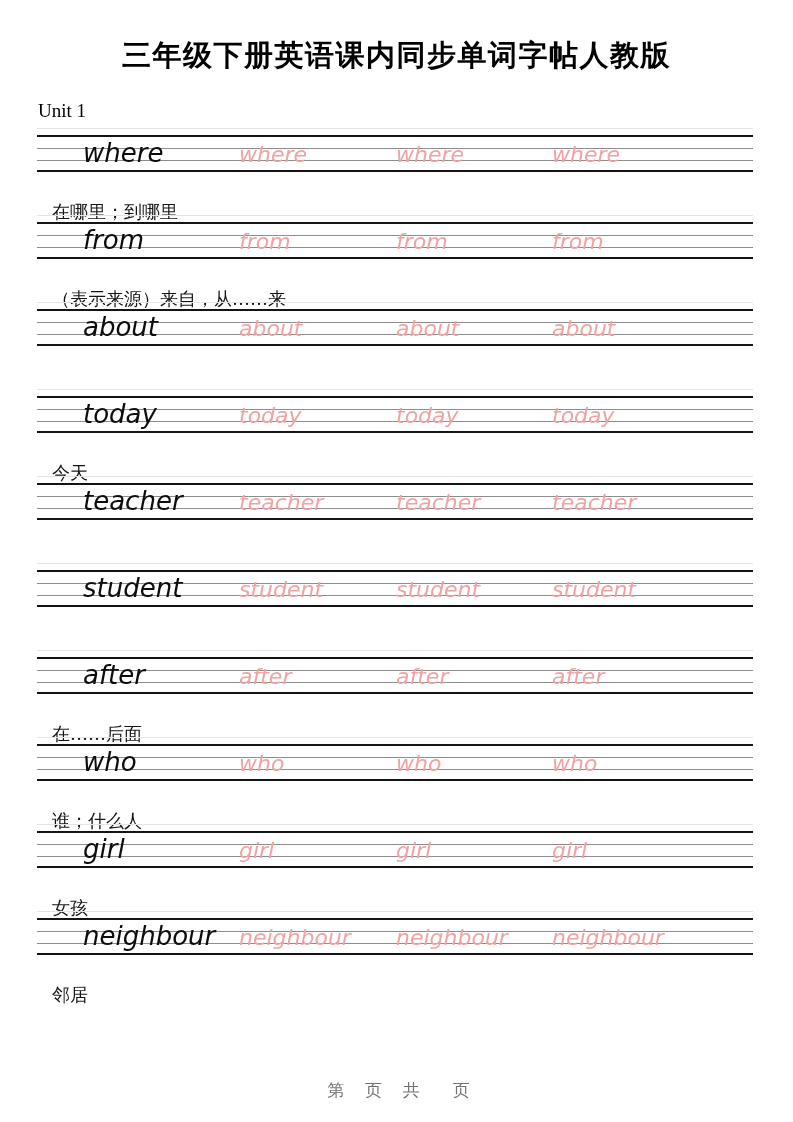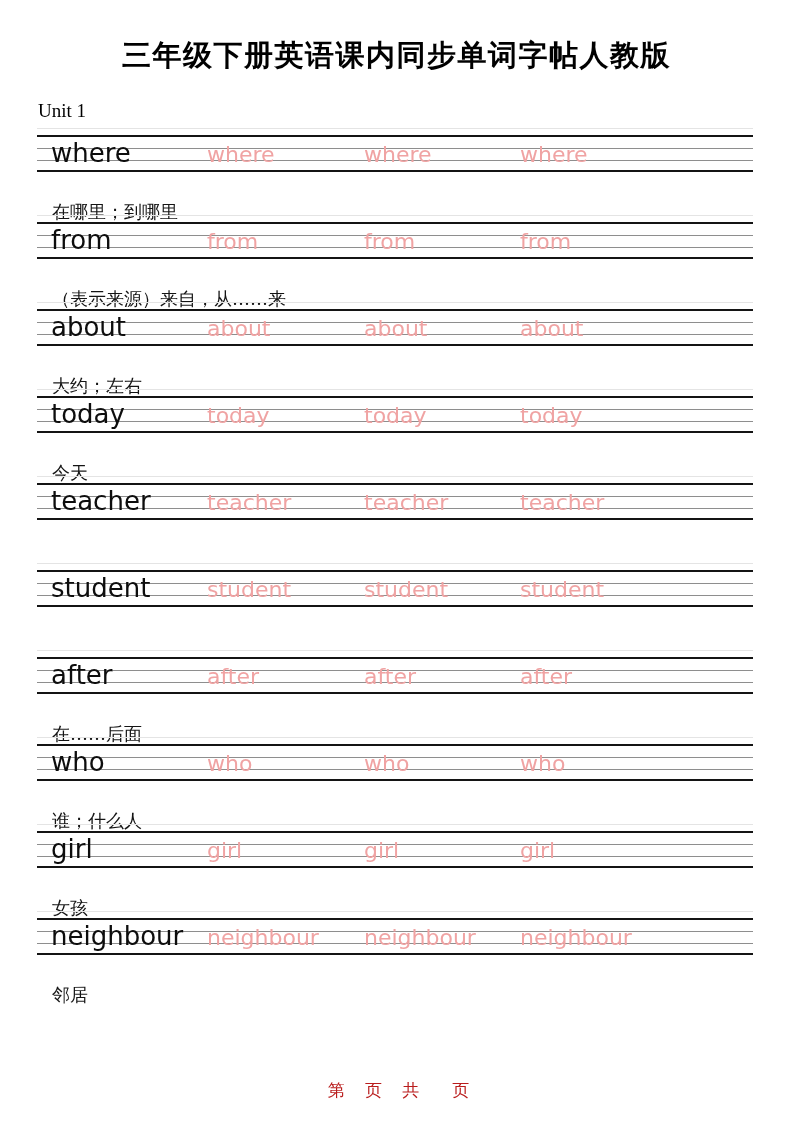--- a/index.html
+++ b/index.html
@@ -36,43 +36,45 @@
   .guide { position:relative; height:37px; margin-top:6px; }
   .gl { position:absolute; left:0; right:0; }
   .gl-top    { top:0;    height:2px; background:#141414; }
   .gl-mid1   { top:13px; height:1px; background:#8e8e8e; }
   .gl-mid2   { top:25px; height:1px; background:#8e8e8e; }
   .gl-bottom { top:35px; height:2px; background:#141414; }
   .word {
     position:absolute;
     bottom:6px;
     line-height:1;
+    font-style:italic;
     font-family:"DejaVu Sans","Liberation Sans",sans-serif;
     white-space:nowrap;
+    margin-left:32px;
   }
   .word-black { left:14px; font-size:26px; color:#0d0d0d; }
   .word-trace { font-size:22px; color:var(--trace-color,#f0a3a3); }
   .trace-1 { left:170px; }
   .trace-2 { left:327px; }
   .trace-3 { left:483px; }
   .translation {
     margin:30px 0 0 15px;
     font-size:18px;
     line-height:1.15;
     font-family:"DejaVu Serif","Liberation Serif",serif;
     color:#141414;
   }
   .footer {
     position:absolute;
     left:12px; right:0; bottom:20px;
     text-align:center;
     font-size:17px;
     letter-spacing:8px;
-    color:#b91c1c;
-    font-family:Liberation Serif, serif;
+    color:#737373;
+    font-family:Liberation Sans, sans-serif;
   }
 </style>
 </head>
 <body>
 
 <div class="page">
 
   <div class="title">三年级下册英语课内同步单词字帖人教版</div>
 
   <div class="unit-label">Unit 1</div>
@@ -113,21 +115,20 @@
     <div class="guide">
       <div class="gl gl-top"></div>
       <div class="gl gl-mid1"></div>
       <div class="gl gl-mid2"></div>
       <div class="gl gl-bottom"></div>
       <span class="word word-black">about</span>
       <span class="word word-trace trace-1">about</span>
       <span class="word word-trace trace-2">about</span>
       <span class="word word-trace trace-3">about</span>
     </div>
-    <div class="translation">大约；左右</div>
   </div>
 
   <div class="word-row">
     <div class="row-sep"></div>
     <div class="guide">
       <div class="gl gl-top"></div>
       <div class="gl gl-mid1"></div>
       <div class="gl gl-mid2"></div>
       <div class="gl gl-bottom"></div>
       <span class="word word-black">today</span>

